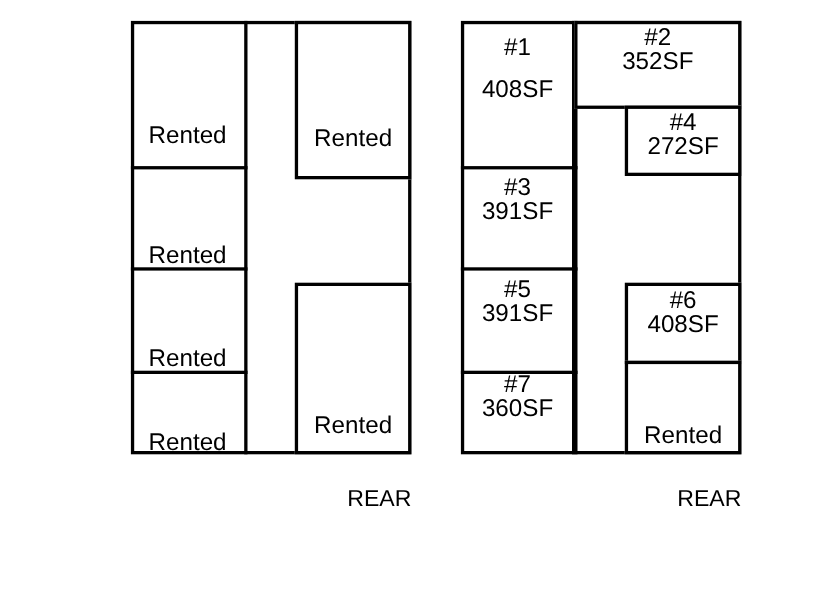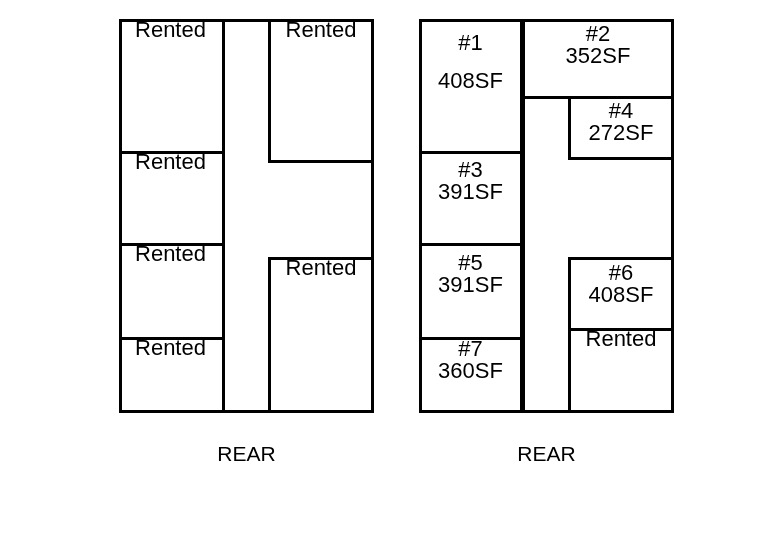--- a/index.html
+++ b/index.html
@@ -29,25 +29,25 @@
     position: absolute;
     display: flex;
     flex-direction: column;
     align-items: center;
     box-sizing: border-box;
     font-size: 22px;
     line-height: 22px;
     text-align: center;
     white-space: nowrap;
   }
-  .v-center { justify-content: flex-start; }
+  .v-center { justify-content: flex-end; }
   .caption {
     position: absolute;
     width: 255px;
-    text-align: center;
+    text-align: right;
     font-size: 21px;
     line-height: 25px;
   }
 </style>
 </head>
 <body>
 
 <div class="canvas">
 
   <div class="plan" style="left:119px; top:19px;">

